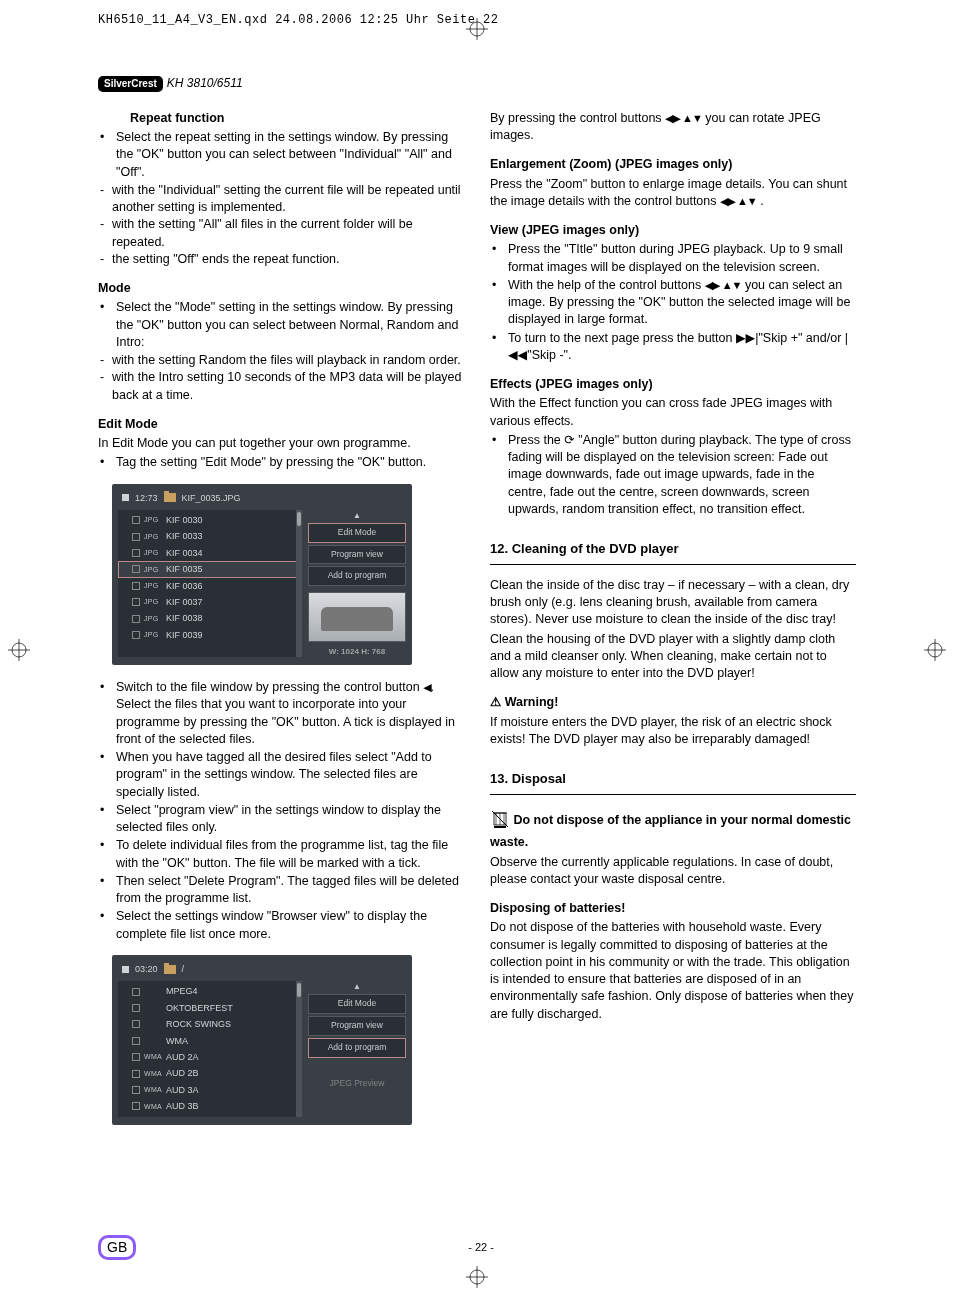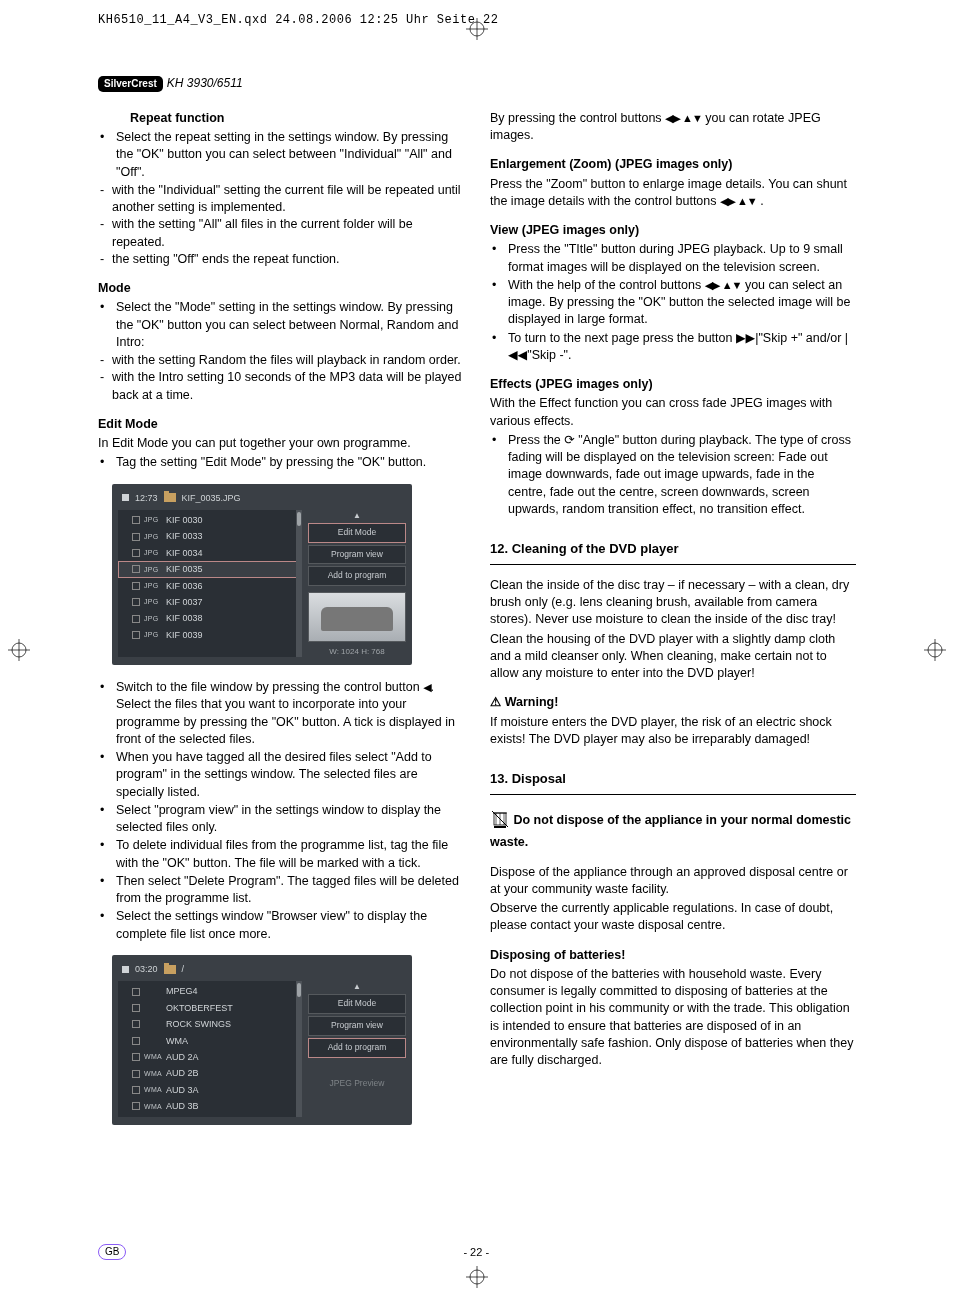--- a/index.html
+++ b/index.html
@@ -76,31 +76,31 @@
   .ss-row { display:flex; align-items:center; gap:4px; padding:2px 8px 2px 14px; }
   .ss-row.sel { outline:1px solid #b88; outline-offset:-1px; background:#3a3f45;}
   .ss-chk { width:8px; height:8px; border:1px solid #888; }
   .ss-tag { font-size:7px; letter-spacing:0.3px; opacity:0.9; min-width:18px;}
   .ss-right { width:98px; display:flex; flex-direction:column; gap:2px; }
   .ss-btn { background:#2a2f35; text-align:center; padding:3px 2px; font-size:8.5px; color:#c8ccd0; border:1px solid #55595d;}
   .ss-btn.sel { outline:1px solid #b88; outline-offset:-1px; }
   .ss-arrow { text-align:center; font-size:8px; color:#c8ccd0; }
   .ss-thumb { margin-top:4px; height:50px; background:linear-gradient(#dadde0,#a9aeb3); border:1px solid #55595d; position:relative;}
   .ss-thumb::after{content:""; position:absolute; left:12px; right:12px; top:14px; bottom:10px; background:#777; border-radius:6px 6px 2px 2px;}
-  .ss-dim { text-align:center; font-size:8px; color:#9ea3a7; margin-top:2px;}
+  .ss-dim { text-align:center; font-size:8px; color:#9ea3a7; margin-top:2px;font-weight:bold;}
   .ss-preview-label { text-align:center; font-size:8.5px; color:#7e8387; margin-top:18px;}
   .ss-folder { width:12px; height:9px; background:#c8a060; position:relative; }
   .ss-folder::before { content:""; position:absolute; top:-2px; left:0; width:5px; height:2px; background:#c8a060;}
 
   .footer {
     position:absolute; bottom: 40px; left:98px; right:98px;
     display:flex; justify-content:space-between; align-items:center;
     font-size:11px;
   }
-  .gb { border:1px solid #8b5cf6; border-radius:10px; padding:0 6px; font-size:10px; }
+  .gb { border:3px solid #8b5cf6; border-radius:10px; padding:0 6px; font-size:14px; }
   .inline-icon { vertical-align:middle; }
 </style>
 </head>
 <body>
 
 <div class="crop-header">KH6510_11_A4_V3_EN.qxd  24.08.2006  12:25 Uhr  Seite 22</div>
 <div class="reg regmark-top">
     <svg width="22" height="22">
       <circle cx="11" cy="11" r="7" fill="none" stroke="#000" stroke-width="0.7"></circle>
       <line x1="11" y1="0" x2="11" y2="22" stroke="#000" stroke-width="0.7"></line>
@@ -124,21 +124,21 @@
 <div class="reg regmark-right">
     <svg width="22" height="22">
       <circle cx="11" cy="11" r="7" fill="none" stroke="#000" stroke-width="0.7"></circle>
       <line x1="11" y1="0" x2="11" y2="22" stroke="#000" stroke-width="0.7"></line>
       <line x1="0" y1="11" x2="22" y2="11" stroke="#000" stroke-width="0.7"></line>
     </svg>
   </div>
 
 <div class="page">
   <div class="brandline">
-    <span class="brand-badge">SilverCrest</span><span>KH 3930/6511</span>
+    <span class="brand-badge">SilverCrest</span><span>KH 3810/6511</span>
   </div>
 
   <div class="columns">
 
     <div class="col">
       <div class="h first">Repeat function</div>
       <ul>
           <li>Select the repeat setting in the settings window. By pressing the "OK" button you can select between "Individual" "All" and "Off".</li>
         </ul>
       <div class="dash">with the "Individual" setting the current file will be repeated until another setting is implemented.</div>
@@ -322,21 +322,20 @@
               <rect x="4" y="6" width="12" height="12" fill="none" stroke="#000" stroke-width="0.8"></rect>
               <line x1="3" y1="6" x2="17" y2="6" stroke="#000" stroke-width="0.8"></line>
               <line x1="6" y1="6" x2="6" y2="18" stroke="#000" stroke-width="0.6"></line>
               <line x1="10" y1="6" x2="10" y2="18" stroke="#000" stroke-width="0.6"></line>
               <line x1="14" y1="6" x2="14" y2="18" stroke="#000" stroke-width="0.6"></line>
               <line x1="2" y1="4" x2="18" y2="20" stroke="#000" stroke-width="1"></line>
               <rect x="4" y="19" width="12" height="2" fill="#000"></rect>
             </svg></span>
         <b>Do not dispose of the appliance in your normal domestic waste.</b>
       </div>
-      <div class="para" style="margin-top:12px">Dispose of the appliance through an approved disposal centre or at your community waste facility.</div>
       <div class="para">Observe the currently applicable regulations. In case of doubt, please contact your waste disposal centre.</div>
 
       <div class="h">Disposing of batteries!</div>
       <div class="para">Do not dispose of the batteries with household waste. Every consumer is legally committed to disposing of batteries at the collection point in his community or with the trade. This obligation is intended to ensure that batteries are disposed of in an environmentally safe fashion. Only dispose of batteries when they are fully discharged.</div>
     </div>
   </div>
 </div>
 
 <div class="footer">
   <span class="gb">GB</span>

